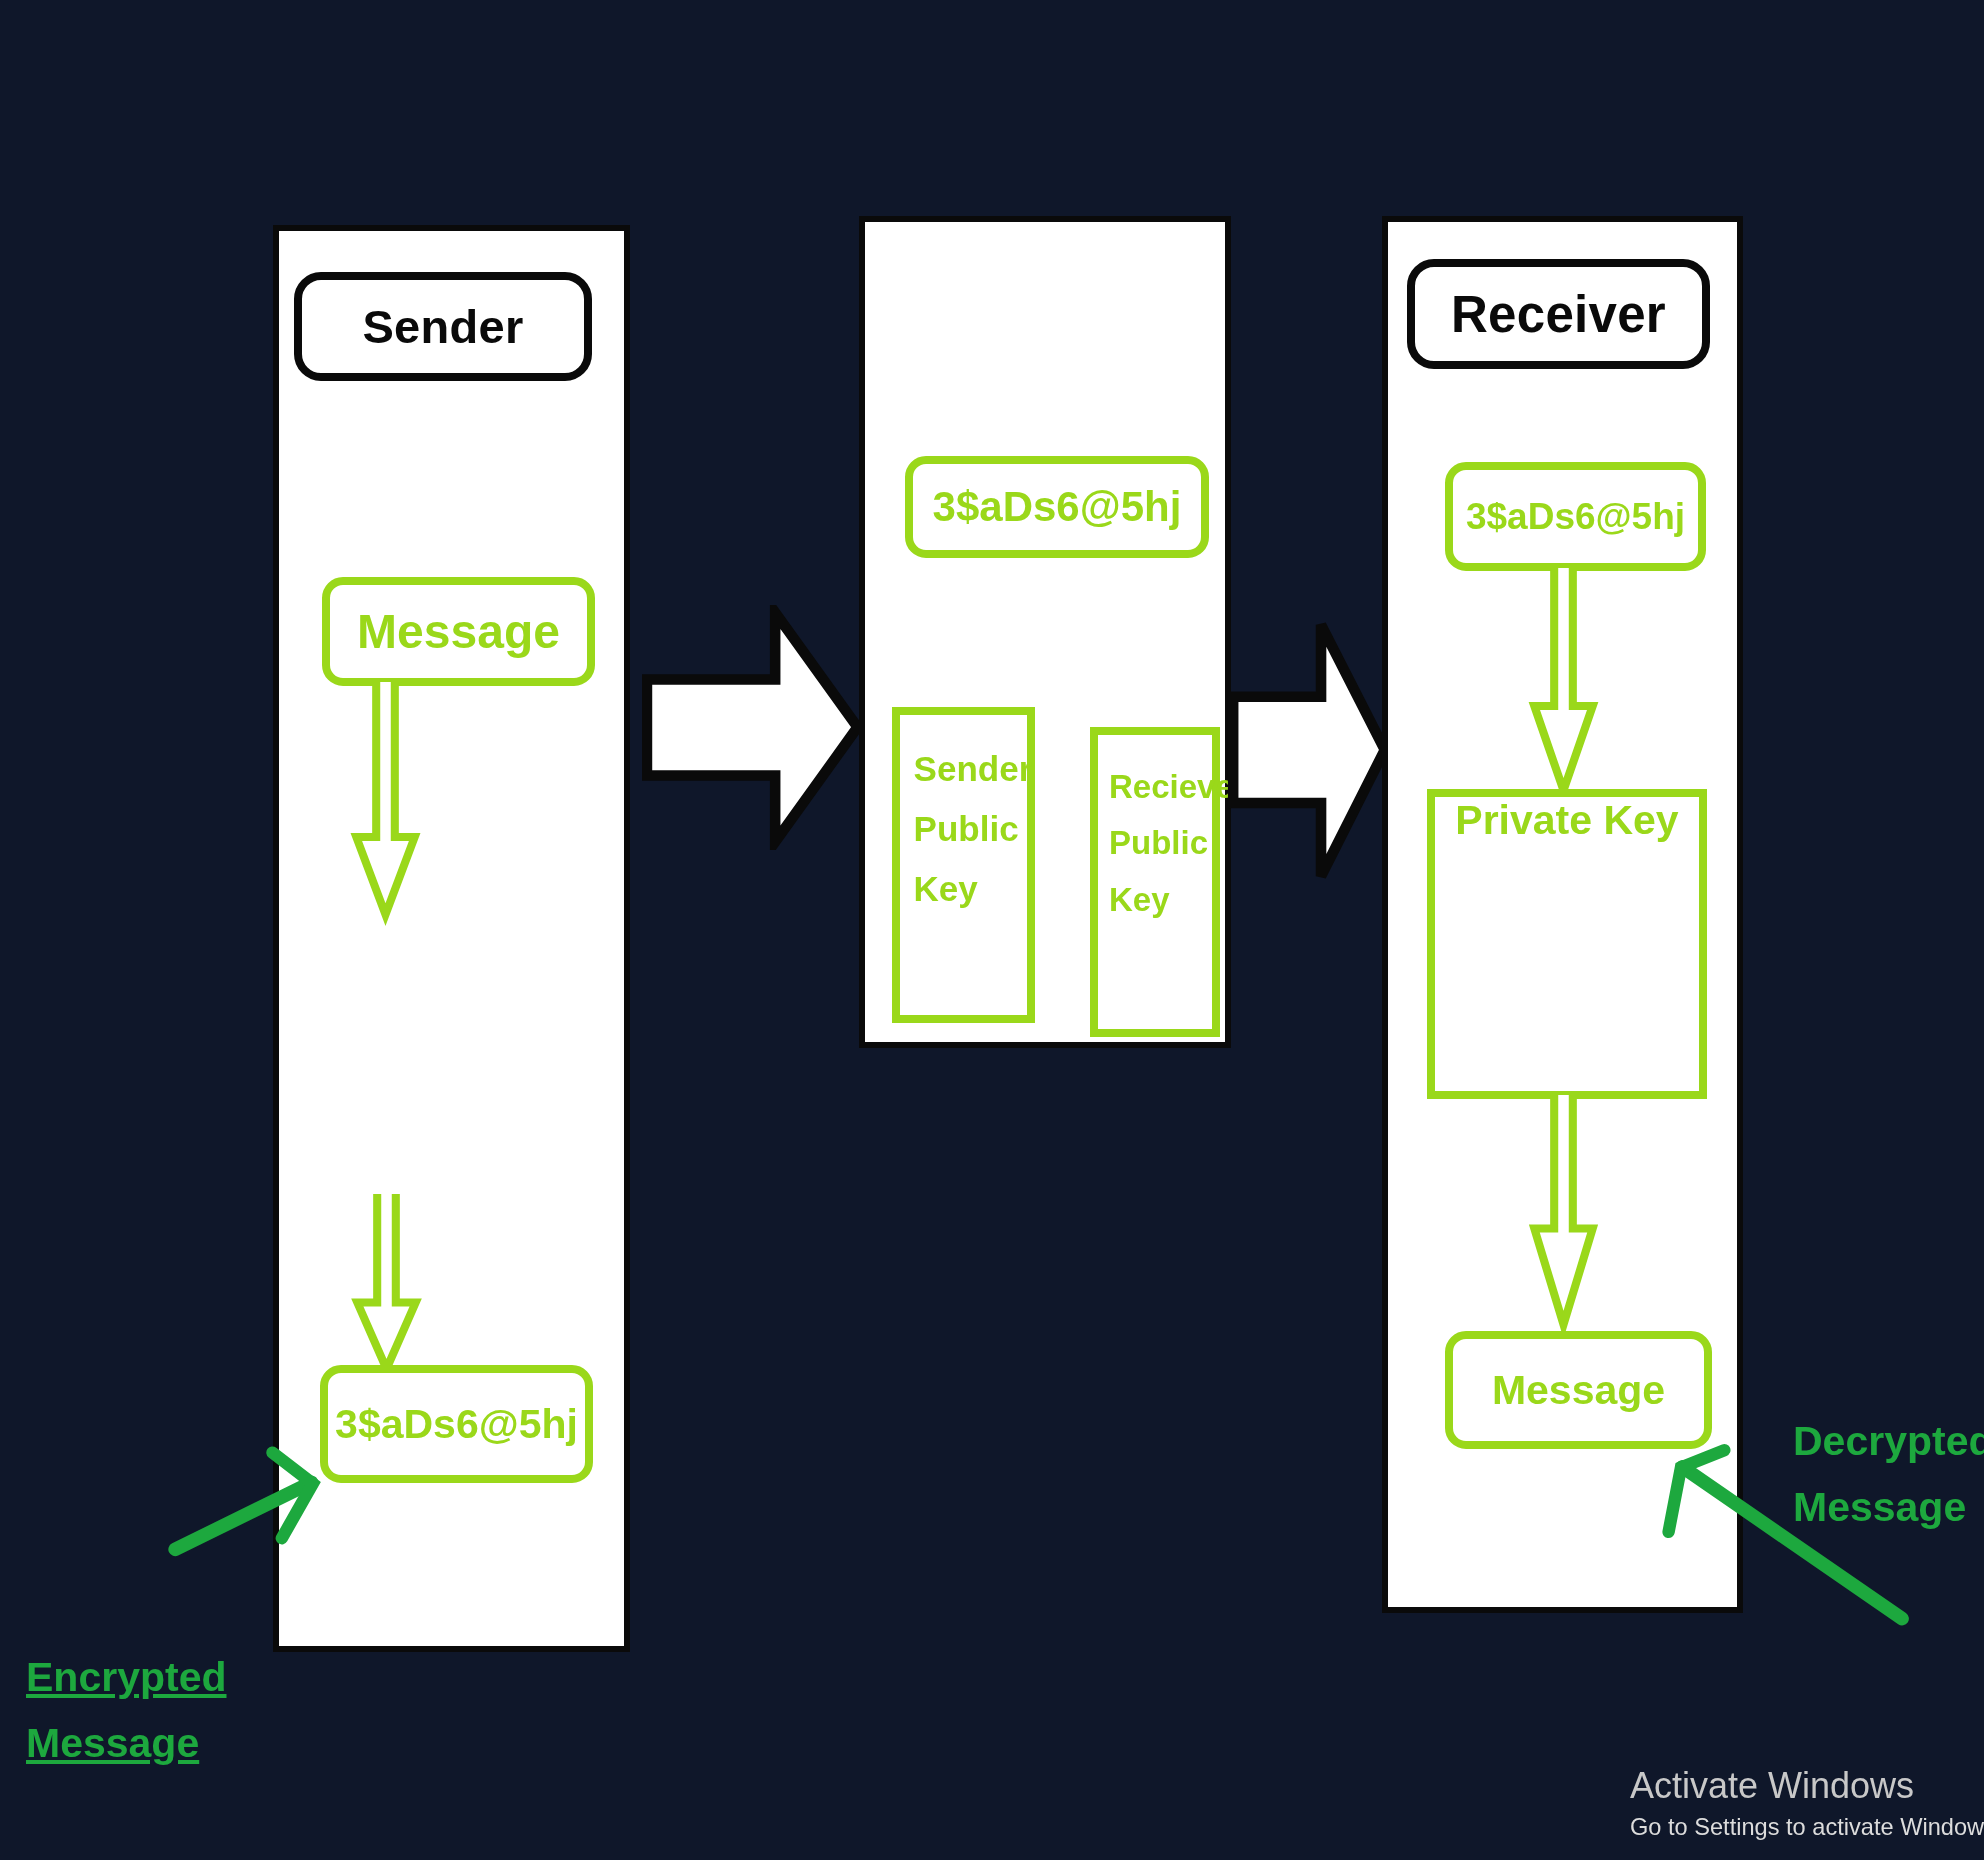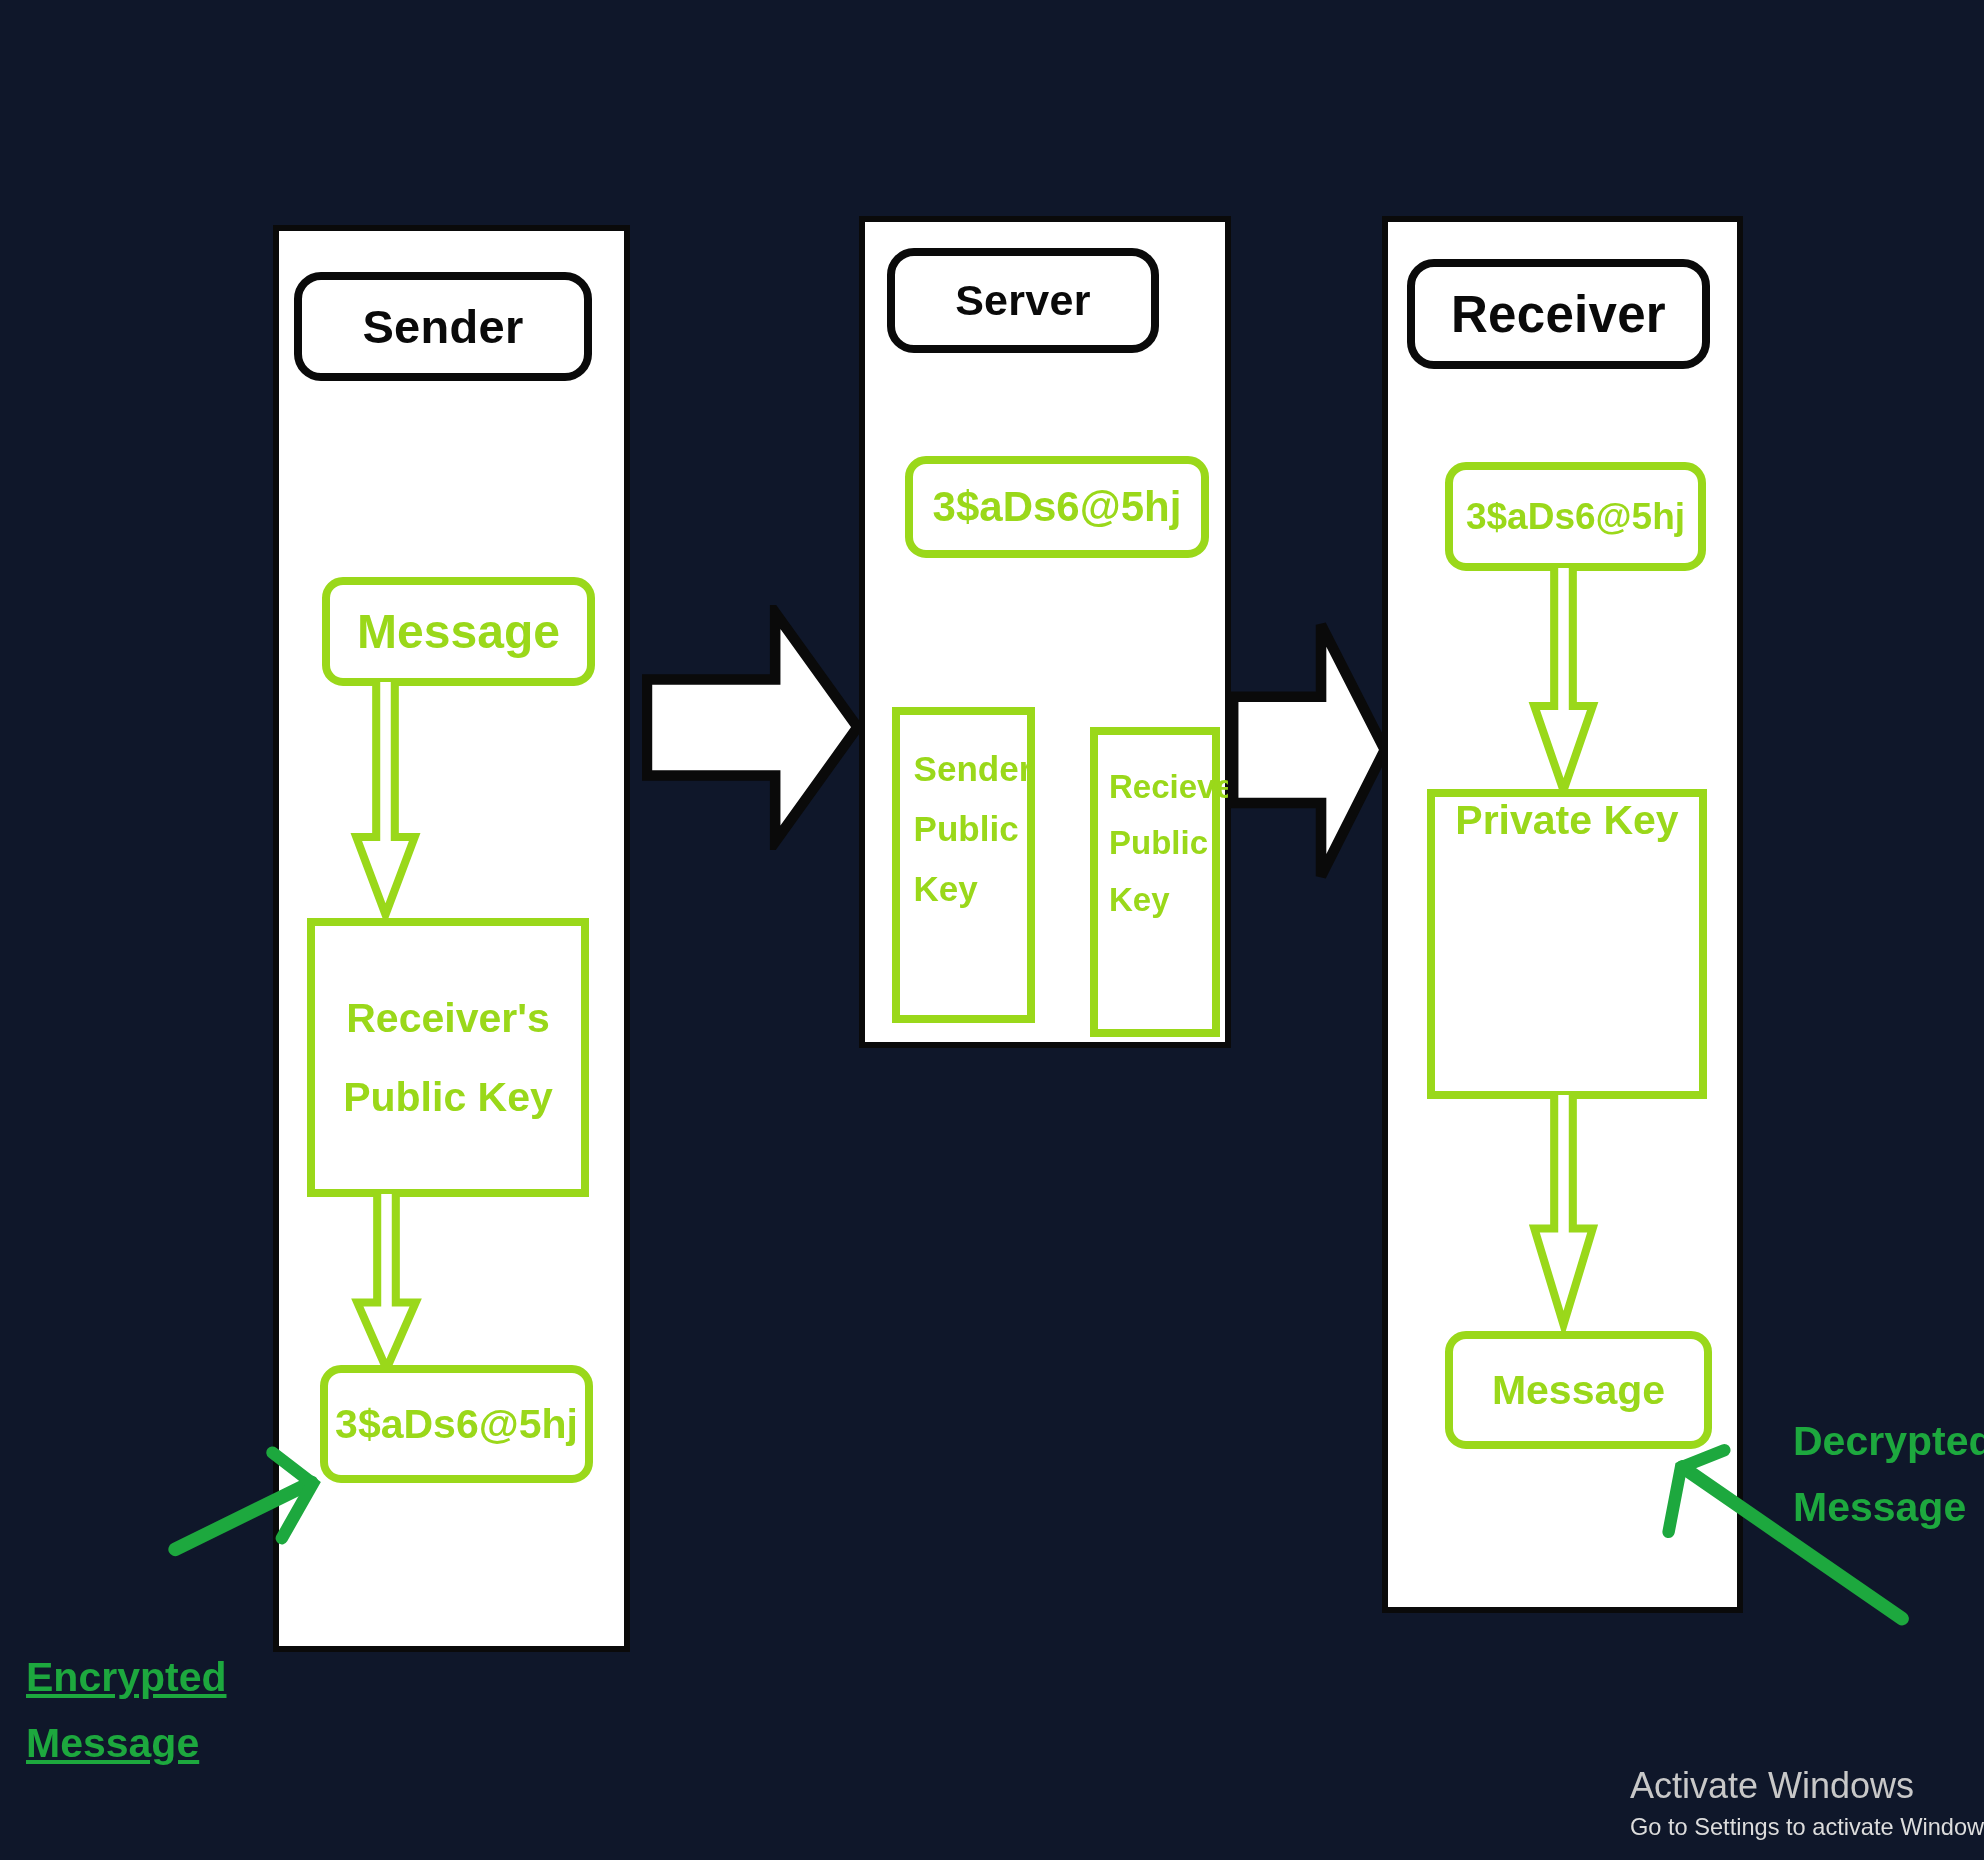--- a/index.html
+++ b/index.html
@@ -166,42 +166,37 @@
   <div class="title-pill" id="title-sender">Sender</div>
 
   <div class="g-round" id="box-sender-message">Message</div>
 
   <div class="down-arrow" style="left:345px; top:682px;">
     <svg width="81" height="245" viewBox="0 0 130 395">
       <path d="M50 0 L50 250 L18 250 L65 375 L112 250 L80 250 L80 0" fill="#ffffff" stroke="#9ad81a" stroke-width="13" stroke-linejoin="miter"></path>
     </svg>
   </div>
 
-  <div class="g-rect" id="box-sender-pubkey">
-    <span>Receiver's</span>
-    <span>Public Key</span>
-  </div>
 
   <div class="down-arrow" style="left:346px; top:1194px;">
     <svg width="81" height="183" viewBox="0 0 130 295">
       <path d="M50 0 L50 175 L18 175 L65 282 L112 175 L80 175 L80 0" fill="#ffffff" stroke="#9ad81a" stroke-width="13" stroke-linejoin="miter"></path>
     </svg>
   </div>
 
   <div class="g-round" id="box-sender-cipher">3$aDs6@5hj</div>
 
   <div class="block-arrow" style="left:642px; top:605px;">
     <svg width="223" height="245" viewBox="0 0 360 395">
       <path d="M8 120 L215 120 L215 12 L348 197 L215 382 L215 275 L8 275 Z" fill="#ffffff" stroke="#0a0a0a" stroke-width="17" stroke-linejoin="miter"></path>
     </svg>
   </div>
 
   <div class="panel" id="panel-server"></div>
 
-  <div class="title-pill" id="title-server">Server</div>
 
   <div class="g-round" id="box-server-cipher">3$aDs6@5hj</div>
 
   <div class="g-rect" id="box-server-senderkey">
     <div>Sender</div>
     <div>Public</div>
     <div>Key</div>
   </div>
 
   <div class="g-rect" id="box-server-receiverkey">

